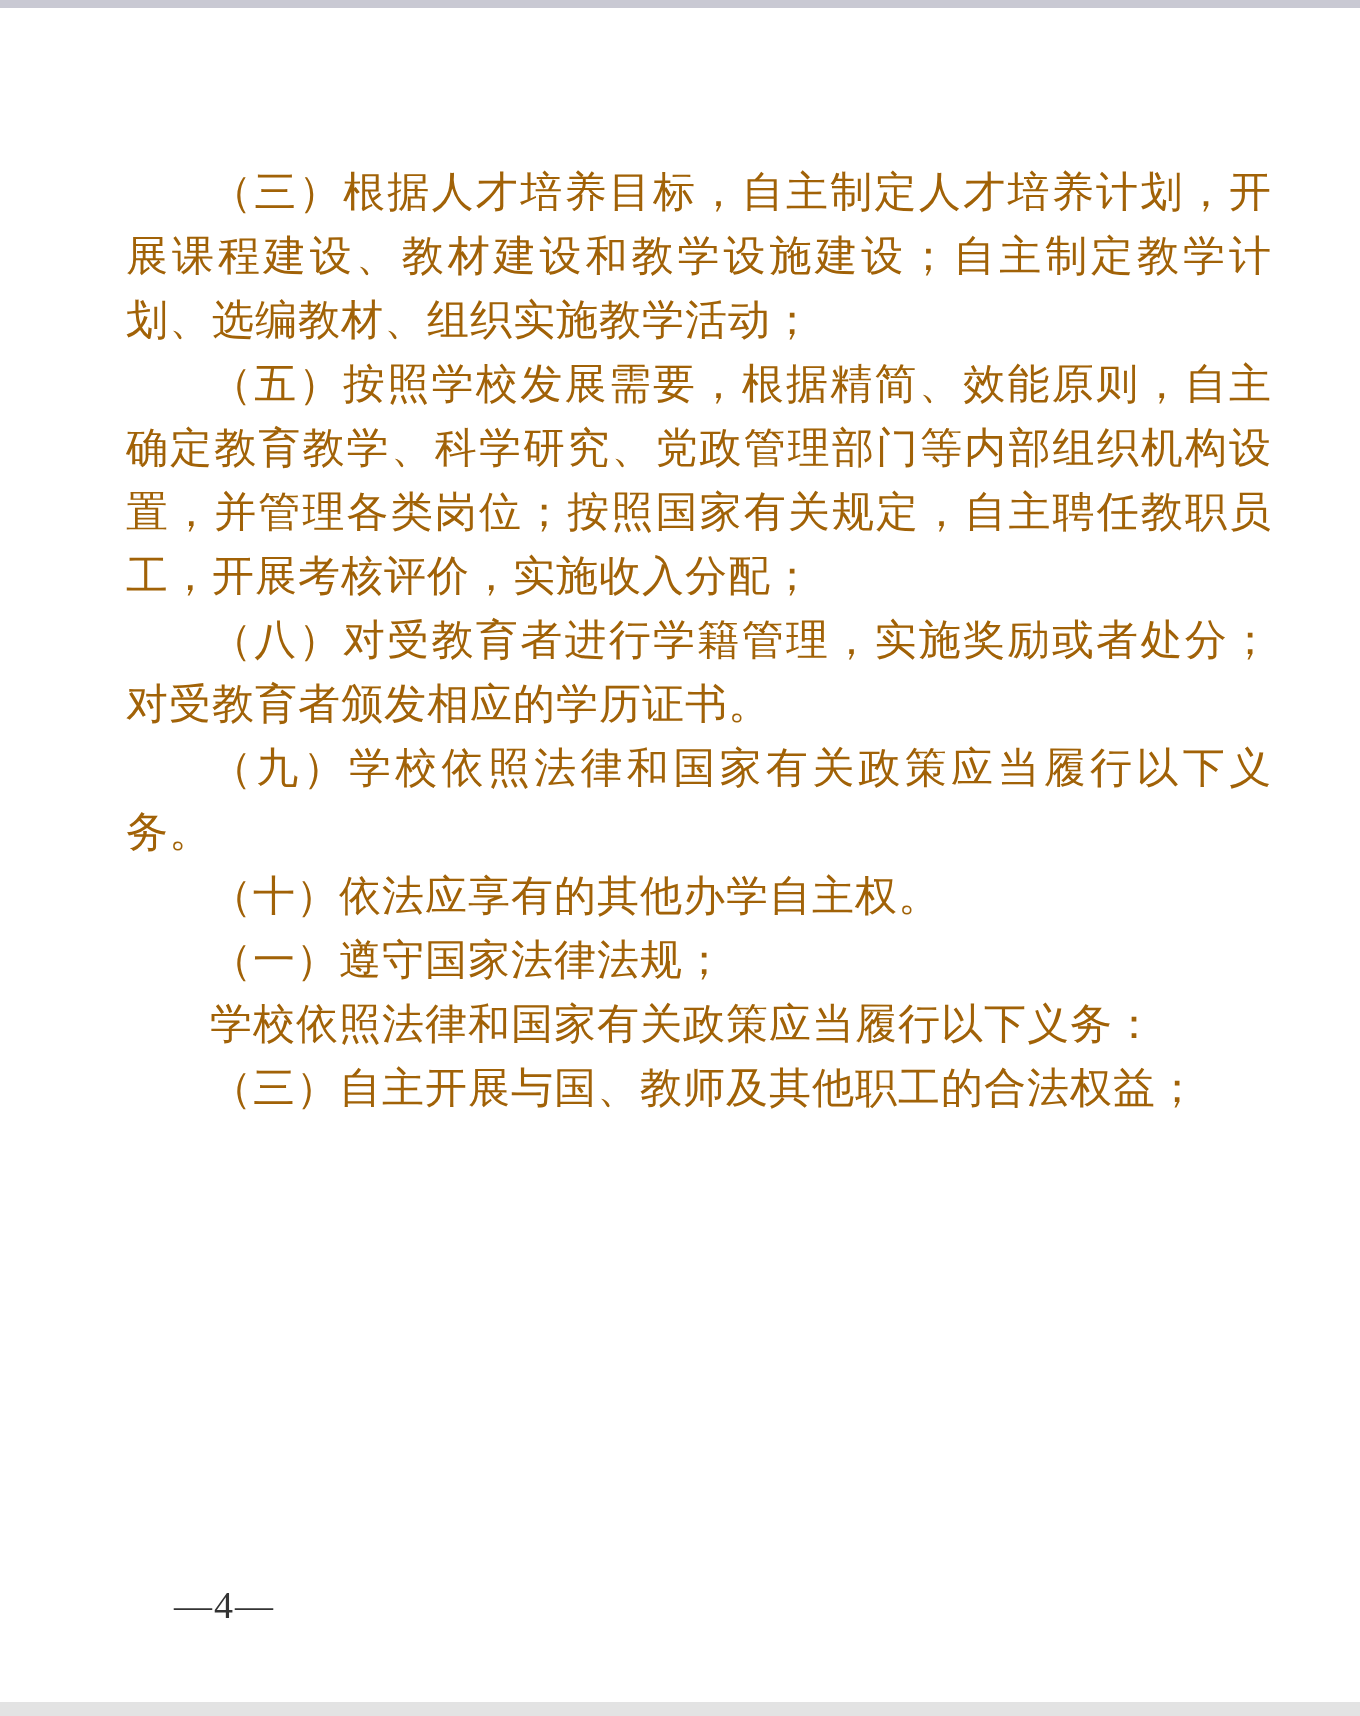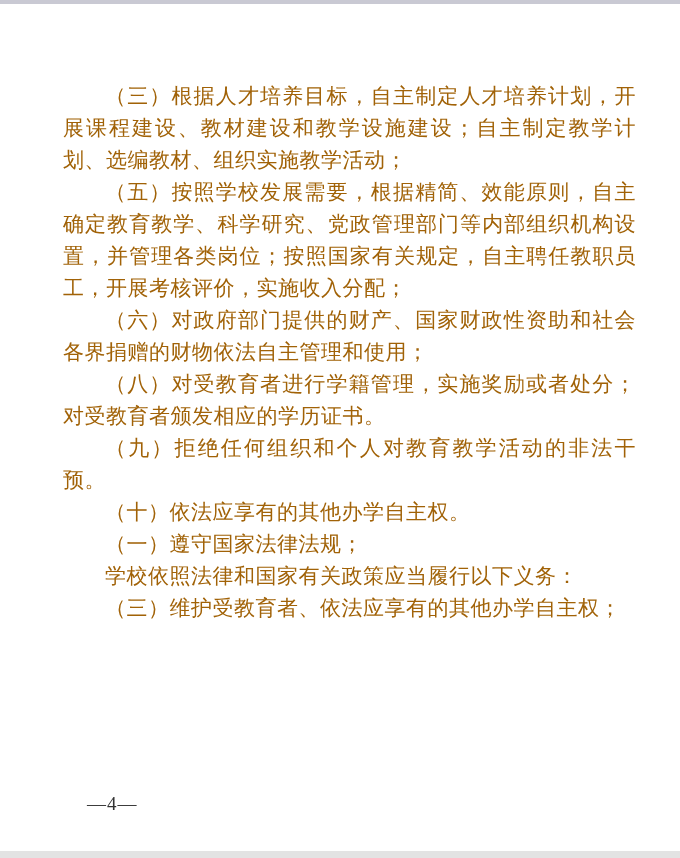--- a/index.html
+++ b/index.html
@@ -51,24 +51,23 @@
   }
 </style>
 </head>
 <body>
 
 <div class="top-edge"></div>
 
 <div class="doc-page">
   <p>（三）根据人才培养目标，自主制定人才培养计划，开展课程建设、教材建设和教学设施建设；自主制定教学计划、选编教材、组织实施教学活动；</p>
   <p>（五）按照学校发展需要，根据精简、效能原则，自主确定教育教学、科学研究、党政管理部门等内部组织机构设置，并管理各类岗位；按照国家有关规定，自主聘任教职员工，开展考核评价，实施收入分配；</p>
-  <p>（六）对政府部门提供的财产、国家财政性资助和社会各界捐赠的财物依法自主管理和使用；</p>
   <p>（八）对受教育者进行学籍管理，实施奖励或者处分；对受教育者颁发相应的学历证书。</p>
-  <p>（九）拒绝任何组织和个人对教育教学活动的非法干预。</p>
+  <p>（九）学校依照法律和国家有关政策应当履行以下义务。</p>
   <p>（十）依法应享有的其他办学自主权。</p>
   <p>（一）遵守国家法律法规；</p>
   <p>学校依照法律和国家有关政策应当履行以下义务：</p>
-  <p>（三）维护受教育者、依法应享有的其他办学自主权；</p>
+  <p>（三）自主开展与国、教师及其他职工的合法权益；</p>
 </div>
 
 <div class="page-number">—4—</div>
 
 <div class="bottom-edge"></div>
 
 </body></html>

